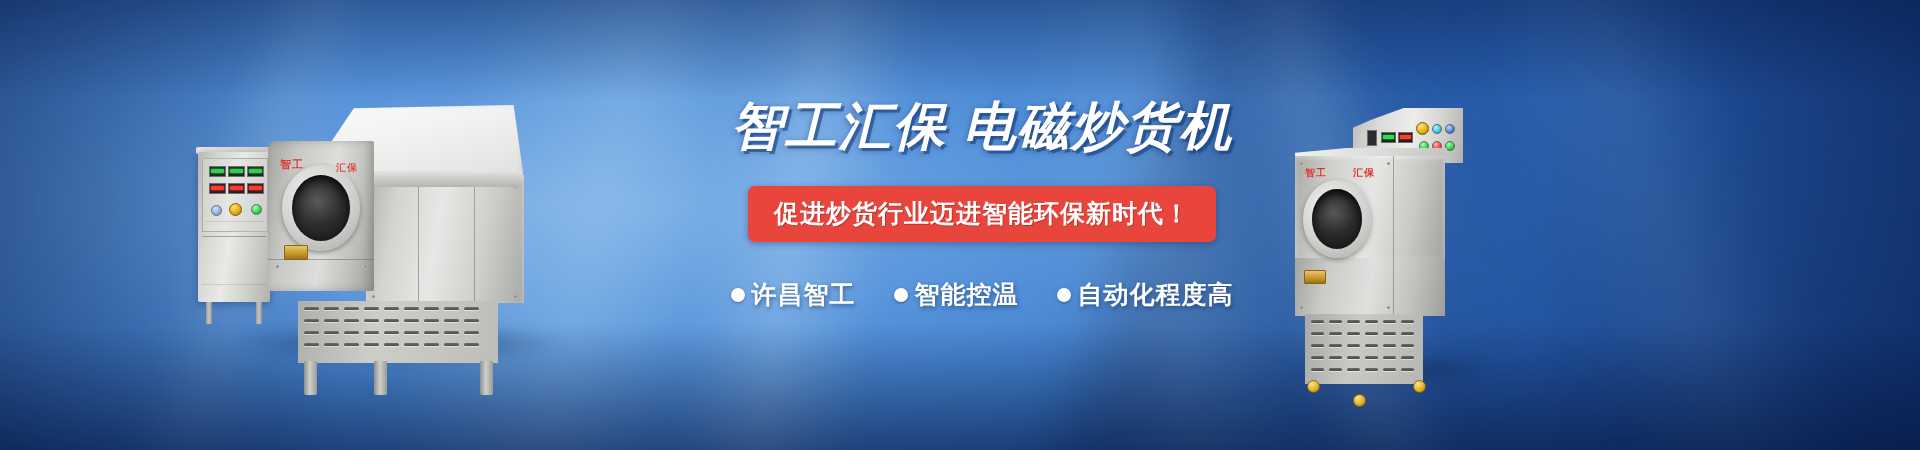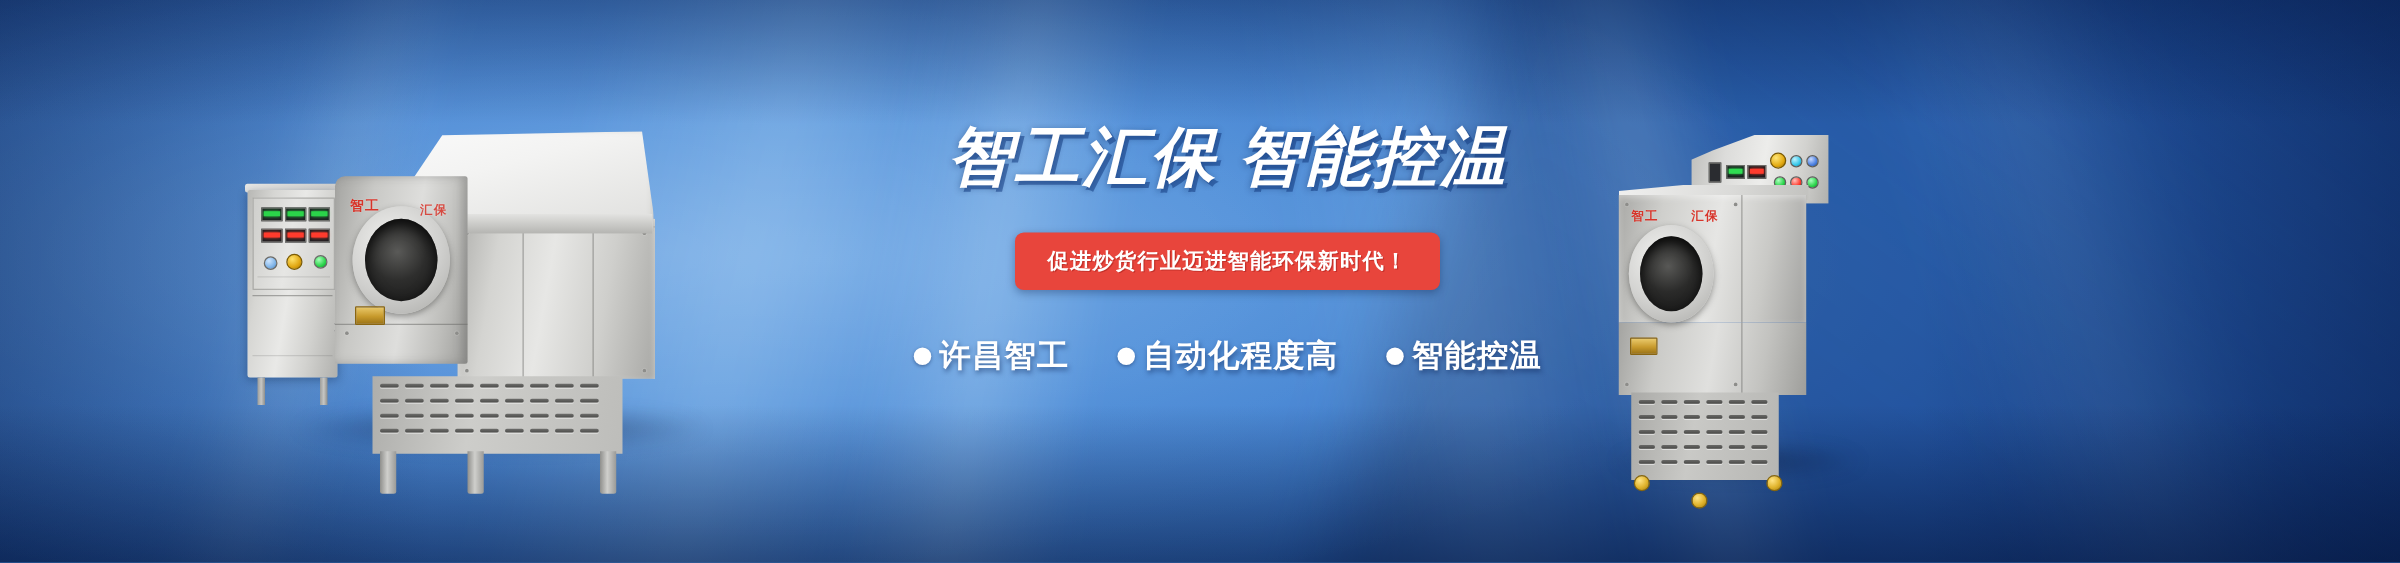--- a/index.html
+++ b/index.html
@@ -72,21 +72,21 @@
     color:#ffffff;
     letter-spacing:2px;
     white-space:nowrap;
     text-shadow:3px 3px 0 rgba(20,60,130,.55), 0 2px 6px rgba(8,30,80,.45);
   }
   .pill-wrap{margin-top:34px;}
   .pill{
     display:inline-block;
     background:#e8453c;
     color:#ffffff;
-    font-size:17px;font-weight:bold;
+    font-size:25px;font-weight:bold;
     letter-spacing:1px;
     padding:11px 26px 12px;
     border-radius:7px;
     white-space:nowrap;
     box-shadow:0 2px 7px rgba(10,30,70,.35);
     text-shadow:1px 1px 0 rgba(150,25,20,.45);
   }
   .features{
     margin-top:36px;
     display:flex;justify-content:center;align-items:center;
@@ -375,38 +375,38 @@
         <div class="v" style="left:146px;top:42px;"></div>
       <div class="v" style="left:166px;top:42px;"></div>
     </div>
 
     <div class="foot" style="left:36px;top:256px;"></div>
     <div class="foot" style="left:106px;top:256px;"></div>
     <div class="foot" style="left:212px;top:256px;"></div>
   </div>
 
   <div class="copy">
-    <div class="headline">智工汇保 智能控温</div>
+    <div class="headline">智工汇保 电磁炒货机</div>
 
     <div class="pill-wrap">
       <span class="pill">促进炒货行业迈进智能环保新时代！</span>
     </div>
 
     <div class="features">
       <div class="feat">
         <span class="dot"></span>
         <span>许昌智工</span>
       </div>
       <div class="feat">
         <span class="dot"></span>
-        <span>自动化程度高</span>
+        <span>智能控温</span>
       </div>
       <div class="feat">
         <span class="dot"></span>
-        <span>智能控温</span>
+        <span>自动化程度高</span>
       </div>
     </div>
   </div>
 
   <div class="machine" id="sm">
 
     <div class="ctrl">
       <div class="cled w" style="left:14px;top:22px;height:14px;width:8px;"></div>
       <div class="cled" style="left:28px;top:24px;">
           <i></i>

